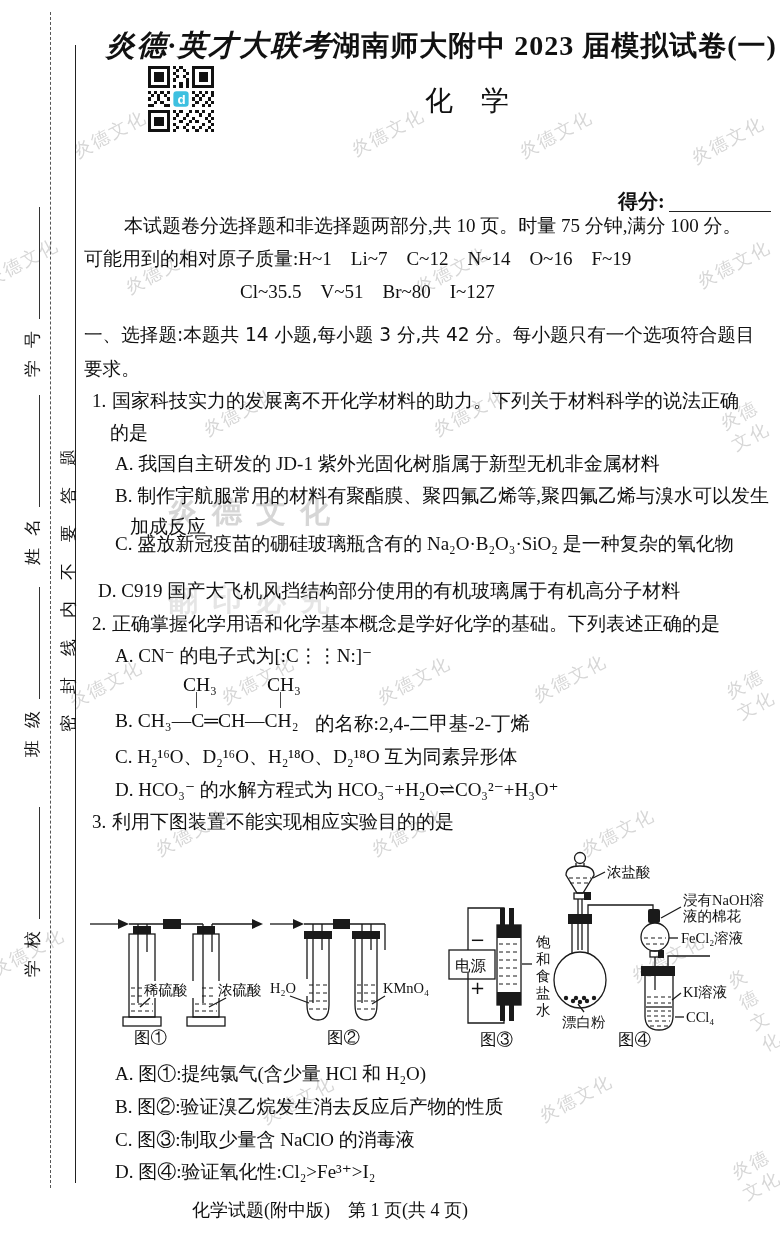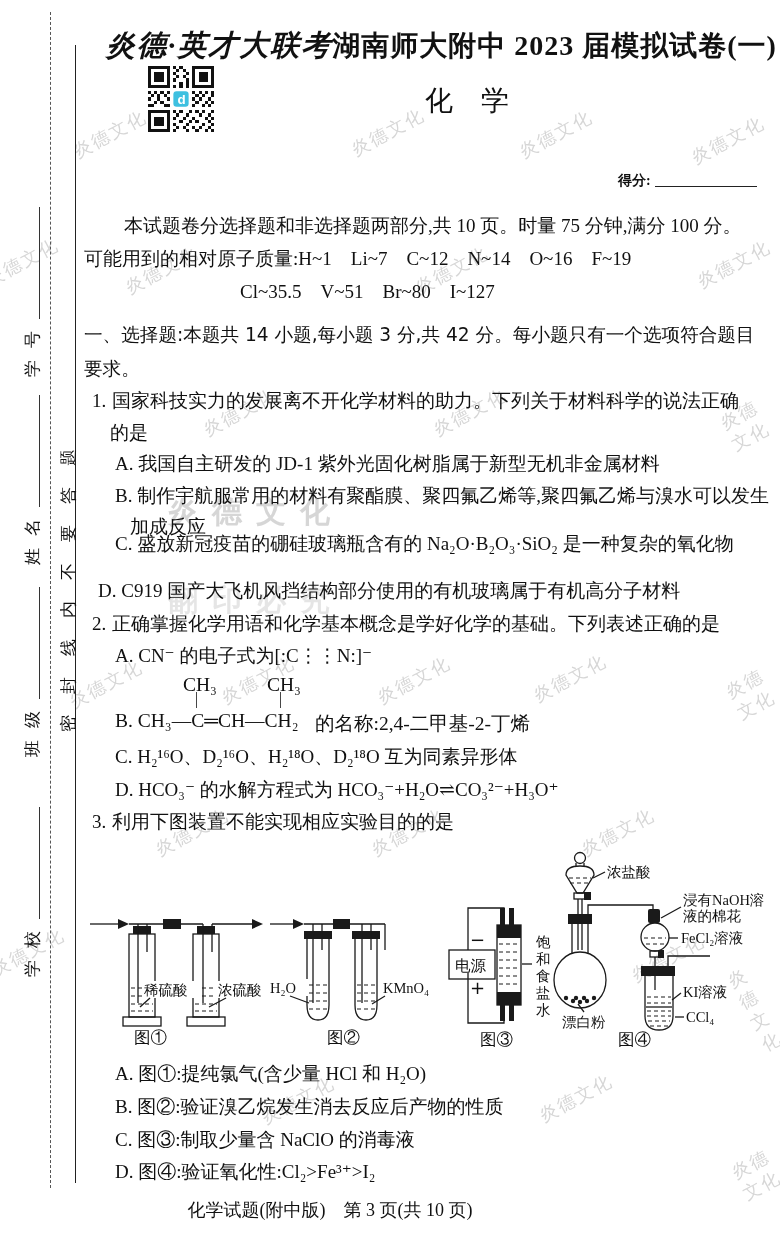--- a/index.html
+++ b/index.html
@@ -4,21 +4,21 @@
 <style>
   html,body{margin:0;padding:0;background:#e8e8e8;}
   .page{position:relative;width:780px;height:1233px;background:#ffffff;overflow:hidden;
         font-family:"Liberation Serif","DejaVu Serif",serif;color:#111;}
   .abs{position:absolute;white-space:nowrap;}
   .t{font-size:19px;line-height:24px;}
   .hei{font-family:"DejaVu Sans","Liberation Sans",sans-serif;font-weight:400;font-size:18.6px;}
   .title{font-size:28px;text-align:center;font-weight:700;letter-spacing:1px;}
   .title .brand{font-size:29px;font-weight:900;font-style:italic;letter-spacing:2px;margin-left:26px;}
   .subject{font-size:28px;font-weight:400;text-align:center;}
-  .score{display:flex;align-items:flex-end;font-size:14px;font-weight:700;}
+  .score{display:flex;align-items:flex-end;font-size:20px;font-weight:700;margin-top:16px;}
   .score .blankline{display:inline-block;width:102px;height:1px;border-bottom:1.6px solid #222;margin:0 0 3px 4px;}
   .footer{font-size:18px;text-align:center;}
   
   .vline-dash{position:absolute;left:50px;top:12px;height:1176px;width:0;border-left:1.6px dashed #555;}
   .vline-solid{position:absolute;left:75px;top:45px;height:1138px;width:0;border-left:1.6px solid #222;}
   .side-field{position:absolute;width:170px;height:22px;transform:rotate(-90deg);display:flex;align-items:flex-end;
               font-size:17px;letter-spacing:12px;white-space:nowrap;}
   .side-field .blank{display:inline-block;flex:1;height:1px;border-bottom:1.3px solid #333;margin-bottom:4px;}
   .seal{position:absolute;width:304px;height:20px;transform:rotate(-90deg);font-size:17px;letter-spacing:21px;
         white-space:nowrap;text-align:center;}
@@ -272,15 +272,15 @@
       <text x="686" y="1022">CCl₄</text>
       <text class="cap" x="618" y="1045">图④</text>
     </g>
   </svg>
 
   <div class="abs t" style="left:115px;top:1062px">A. 图①:提纯氯气(含少量 HCl 和 H₂O)</div>
   <div class="abs t" style="left:115px;top:1095px">B. 图②:验证溴乙烷发生消去反应后产物的性质</div>
   <div class="abs t" style="left:115px;top:1128px">C. 图③:制取少量含 NaClO 的消毒液</div>
   <div class="abs t" style="left:115px;top:1160px">D. 图④:验证氧化性:Cl₂&gt;Fe³⁺&gt;I₂</div>
 
-  <div class="abs footer" style="left:120px;top:1198px;width:420px">化学试题(附中版)　第 3 页(共 10 页)</div>
+  <div class="abs footer" style="left:120px;top:1198px;width:420px">化学试题(附中版)　第 1 页(共 4 页)</div>
 
 </div>
 
 </body></html>

